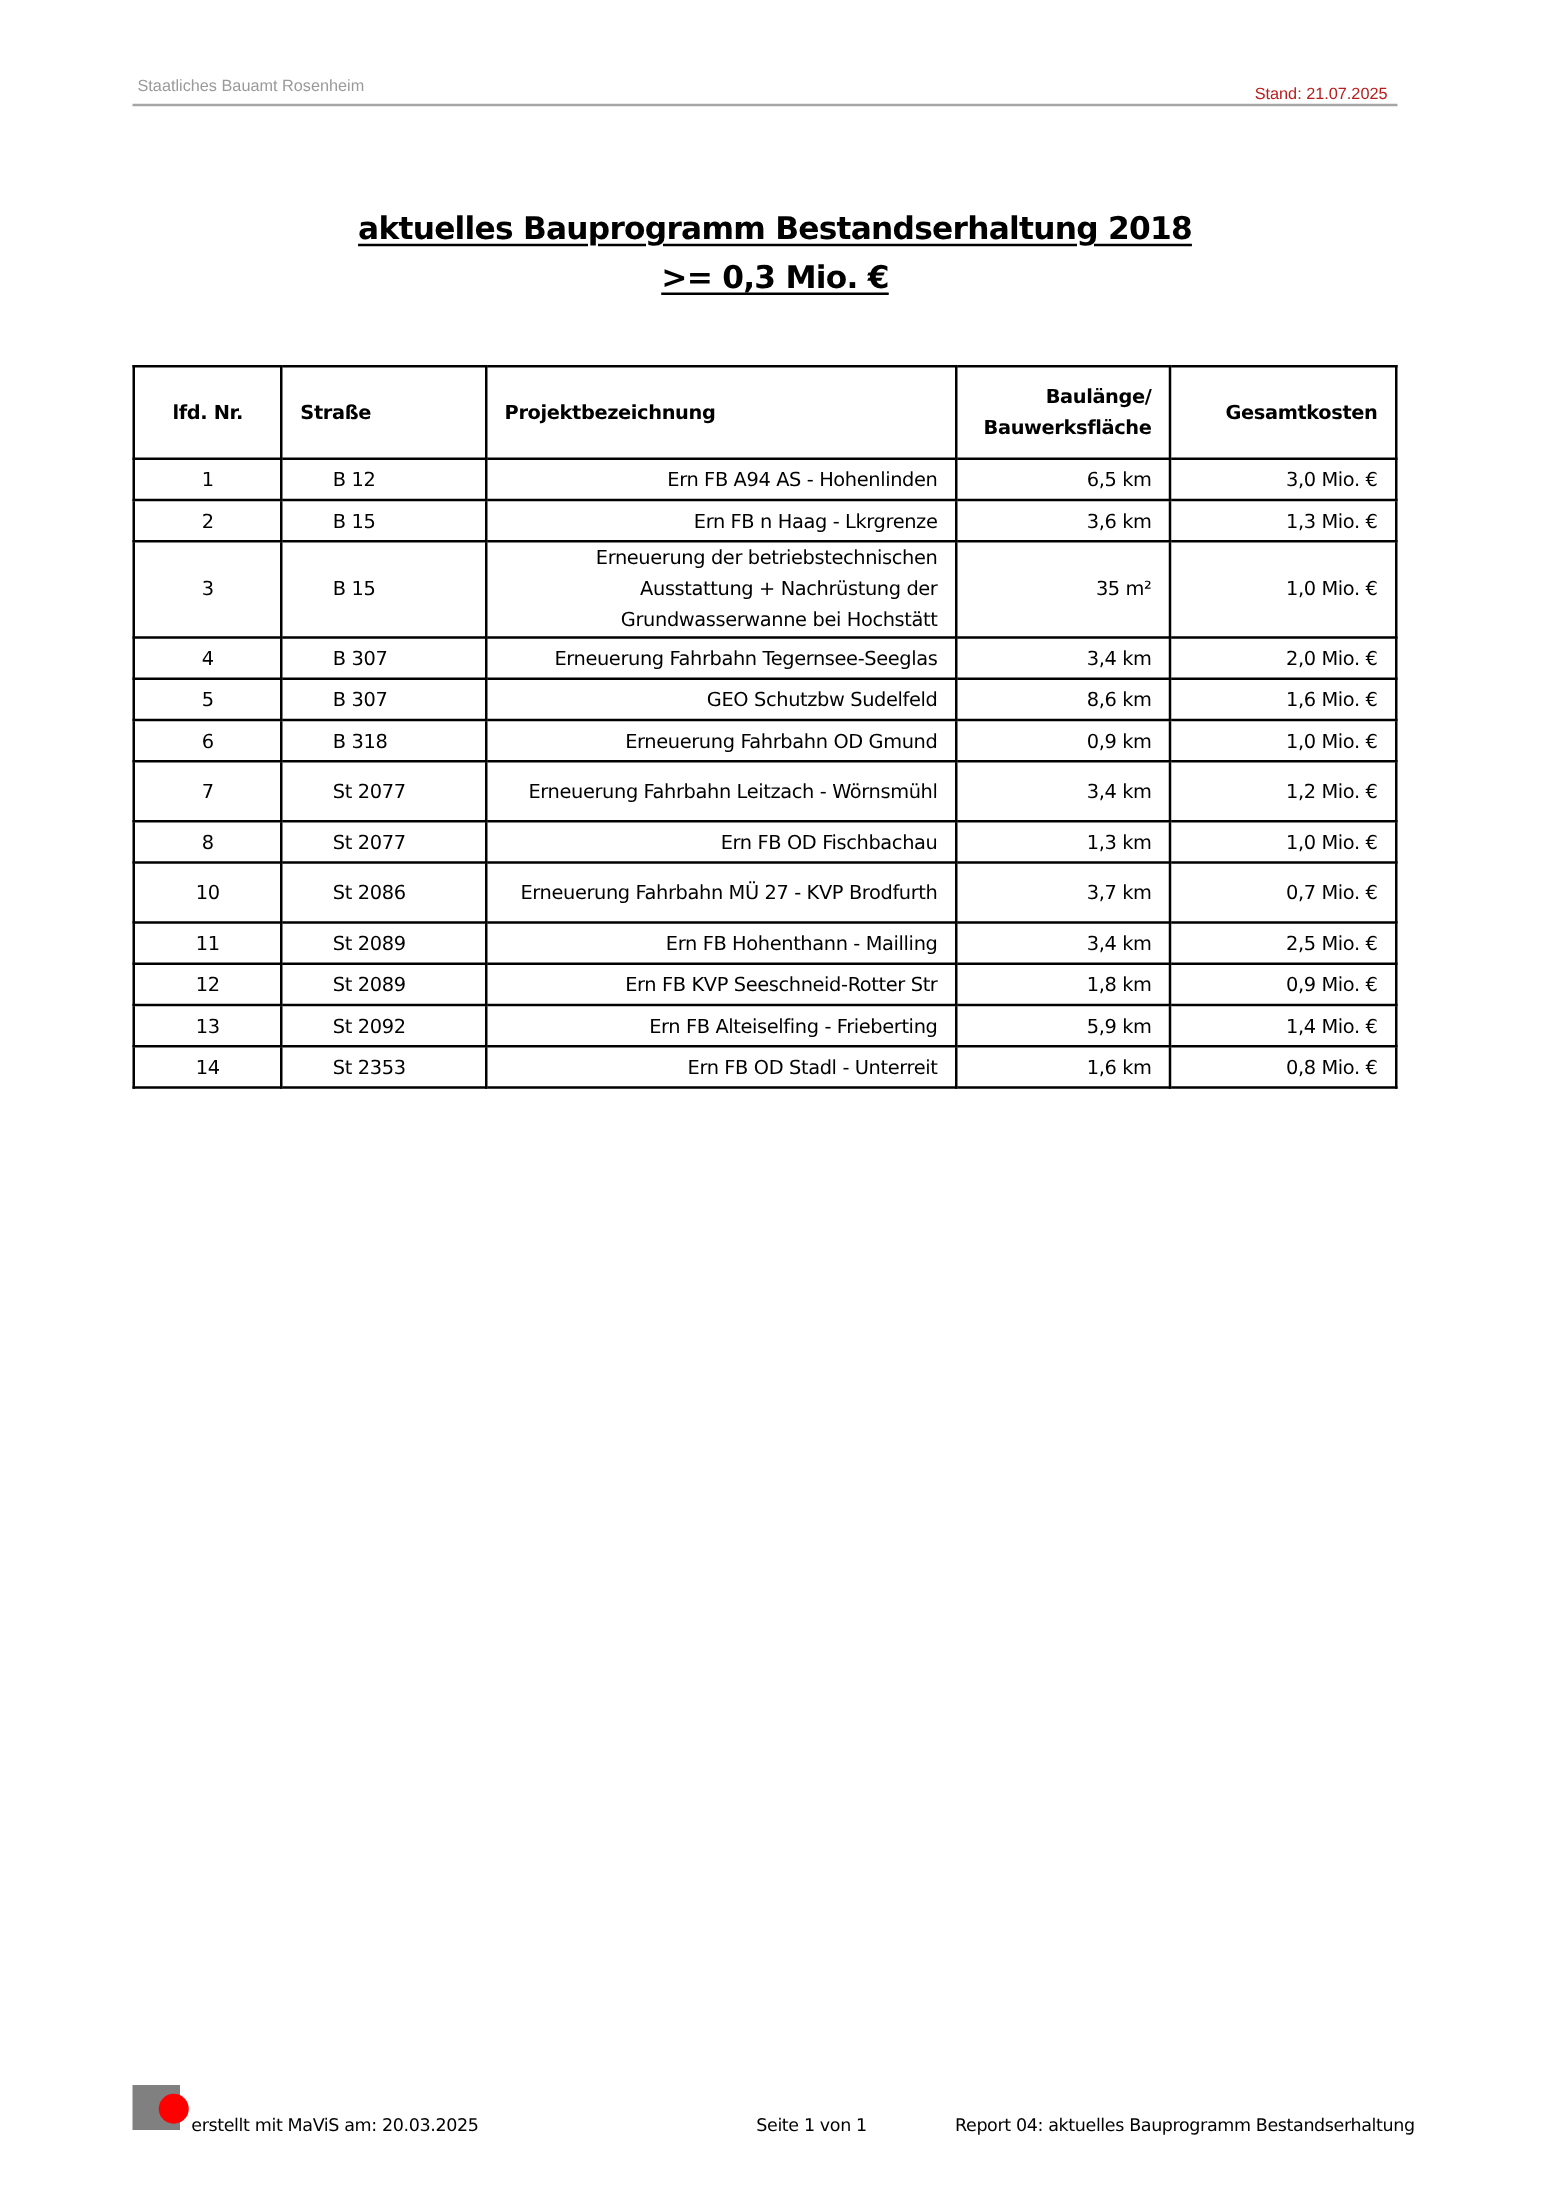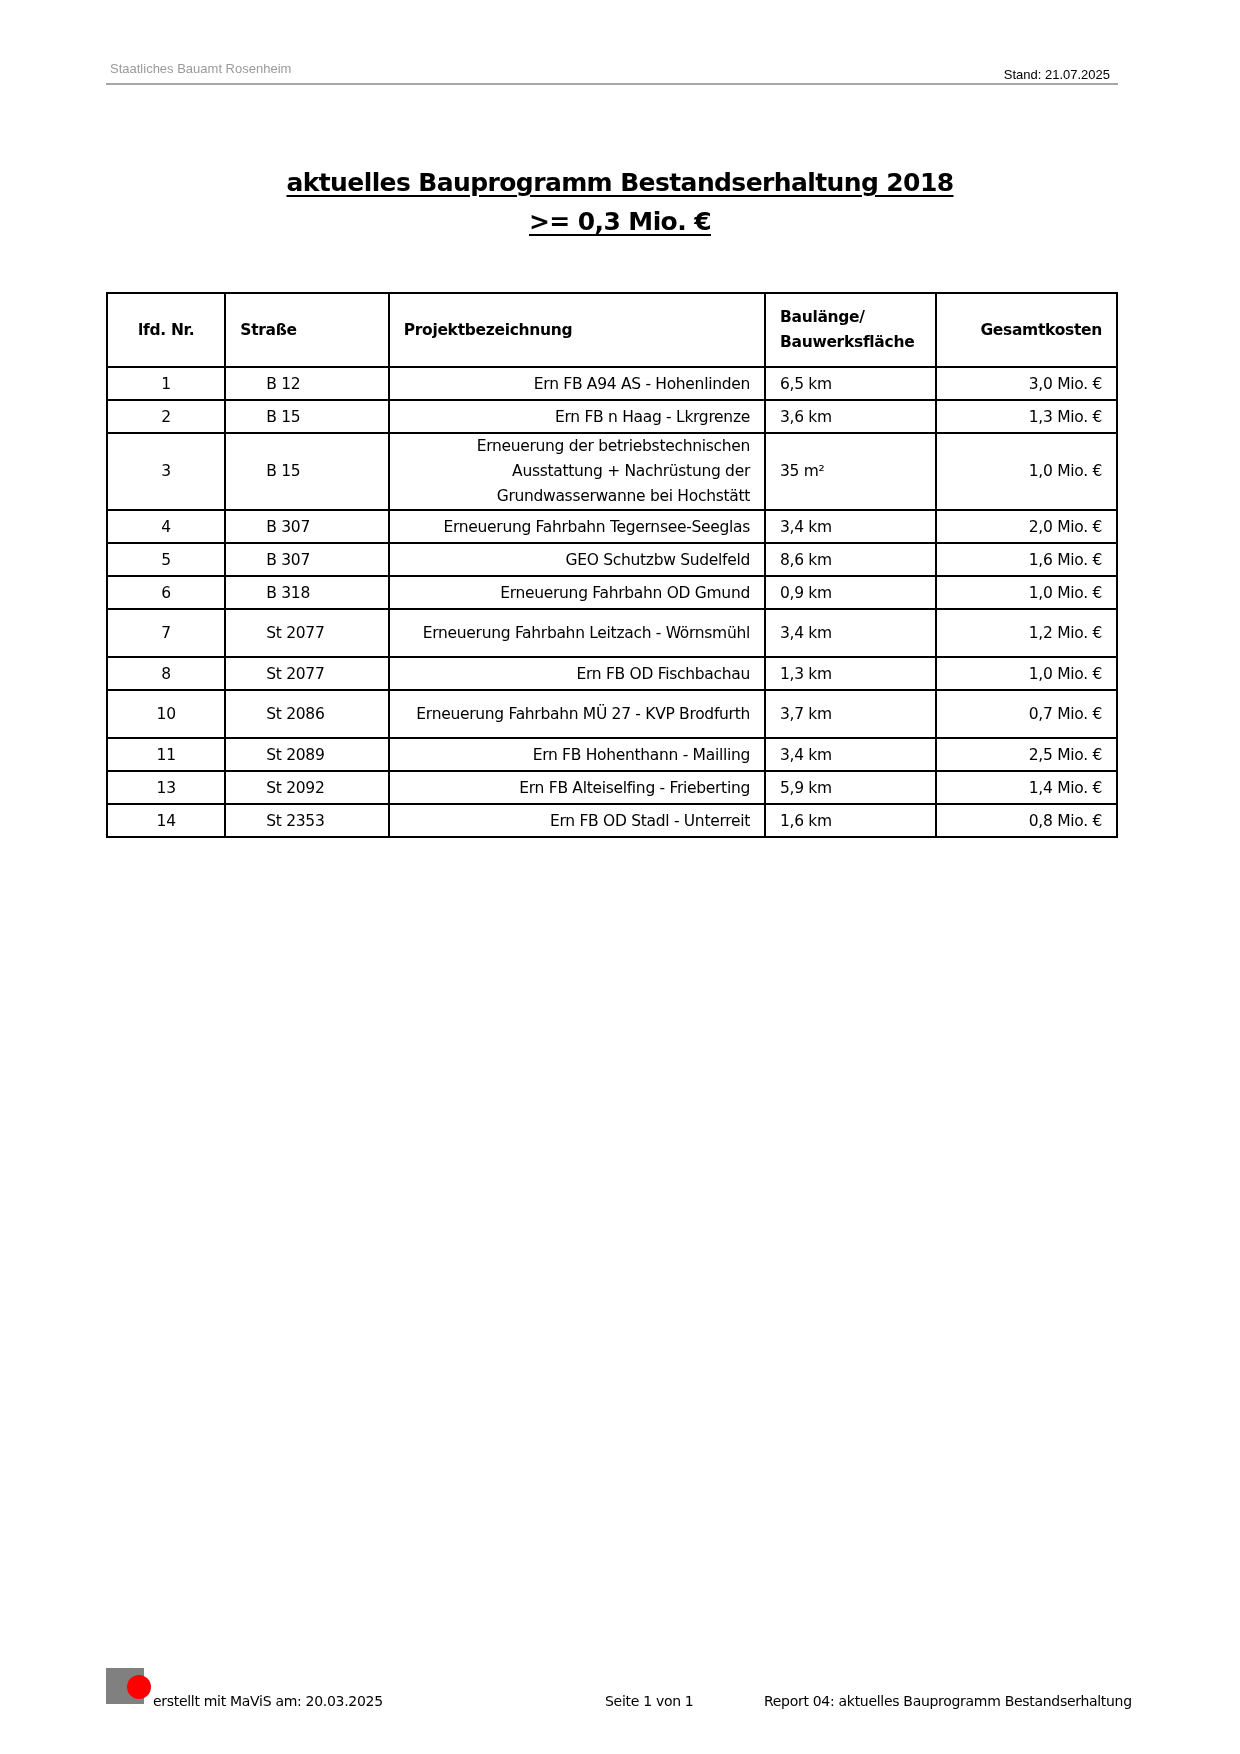--- a/index.html
+++ b/index.html
@@ -1,34 +1,34 @@
 <!DOCTYPE html>
 <html><head>
 <meta charset="utf-8">
 <style>
   html, body { margin: 0; padding: 0; background: #ffffff; }
   body { width: 1240px; height: 1754px; position: relative; overflow: hidden; font-family: "Liberation Sans", sans-serif; color: #000; }
   .hdr-left { position: absolute; left: 110px; top: 61px; font-size: 13px; color: #9a9a9a; font-family: "Liberation Sans", sans-serif; }
-  .hdr-right { position: absolute; right: 130px; top: 67px; font-size: 13px; color: #000000; font-family: "Liberation Sans", sans-serif; text-align: right; }
+  .hdr-right { position: absolute; right: 130px; top: 67px; font-size: 13px; color: #b91c1c; font-family: "Liberation Sans", sans-serif; text-align: right; }
   .hdr-line { position: absolute; left: 106px; top: 83px; width: 1012px; height: 2px; background: #a6a6a6; }
   .title { position: absolute; left: 0; width: 1240px; text-align: center; font-family: "DejaVu Sans", sans-serif; font-weight: bold; font-size: 25px; letter-spacing: -0.6px; }
   .title span { text-decoration: underline; text-decoration-thickness: 2px; text-underline-offset: 4px; }
   .t1 { top: 168px; }
   .t2 { top: 207px; }
   table { position: absolute; left: 106px; top: 292px; width: 1012px; border-collapse: collapse; font-family: "DejaVu Sans", sans-serif; font-size: 15.5px; letter-spacing: -0.3px; padding-left: 44px; }
   td, th { border: 2px solid #000; padding: 0 14px; }
   th { font-weight: bold; height: 72px; }
   td { height: 31px; }
   td.tall { height: 46px; }
   td.xtall { height: 72px; line-height: 25px; }
   .c1 { width: 95px; text-align: center; }
   .c2 { width: 115px; text-align: left; padding-left: 40px; }
   th.c2 { padding-left: 14px; }
   .c3 { width: 366px; text-align: right; }
-  .c4 { width: 142px; text-align: left; }
+  .c4 { width: 142px; text-align: right; }
   .c5 { width: 154px; text-align: right; }
   th.c4 { line-height: 25px; }
   .footer { position: absolute; top: 1693px; font-family: "DejaVu Sans", sans-serif; font-size: 14px; letter-spacing: -0.3px; }
   .logo { position: absolute; left: 106px; top: 1668px; width: 38px; height: 36px; background: #808080; }
   .logo-dot { position: absolute; left: 21px; top: 7px; width: 24px; height: 24px; border-radius: 50%; background: #ff0000; }
   .f-left { left: 153px; }
   .f-mid { left: 562px; margin-left: 43px; }
   .f-right { left: 764px; }
 </style>
 </head>
@@ -116,20 +116,27 @@
         <td class="c5 tall">0,7 Mio. €</td>
       </tr>
       <tr>
         <td class="c1">11</td>
         <td class="c2">St 2089</td>
         <td class="c3"><span>Ern FB Hohenthann - Mailling</span></td>
         <td class="c4">3,4 km</td>
         <td class="c5">2,5 Mio. €</td>
       </tr>
       <tr>
+        <td class="c1">12</td>
+        <td class="c2">St 2089</td>
+        <td class="c3"><span>Ern FB KVP Seeschneid-Rotter Str</span></td>
+        <td class="c4">1,8 km</td>
+        <td class="c5">0,9 Mio. €</td>
+      </tr>
+      <tr>
         <td class="c1">13</td>
         <td class="c2">St 2092</td>
         <td class="c3"><span>Ern FB Alteiselfing - Frieberting</span></td>
         <td class="c4">5,9 km</td>
         <td class="c5">1,4 Mio. €</td>
       </tr>
       <tr>
         <td class="c1">14</td>
         <td class="c2">St 2353</td>
         <td class="c3"><span>Ern FB OD Stadl - Unterreit</span></td>

